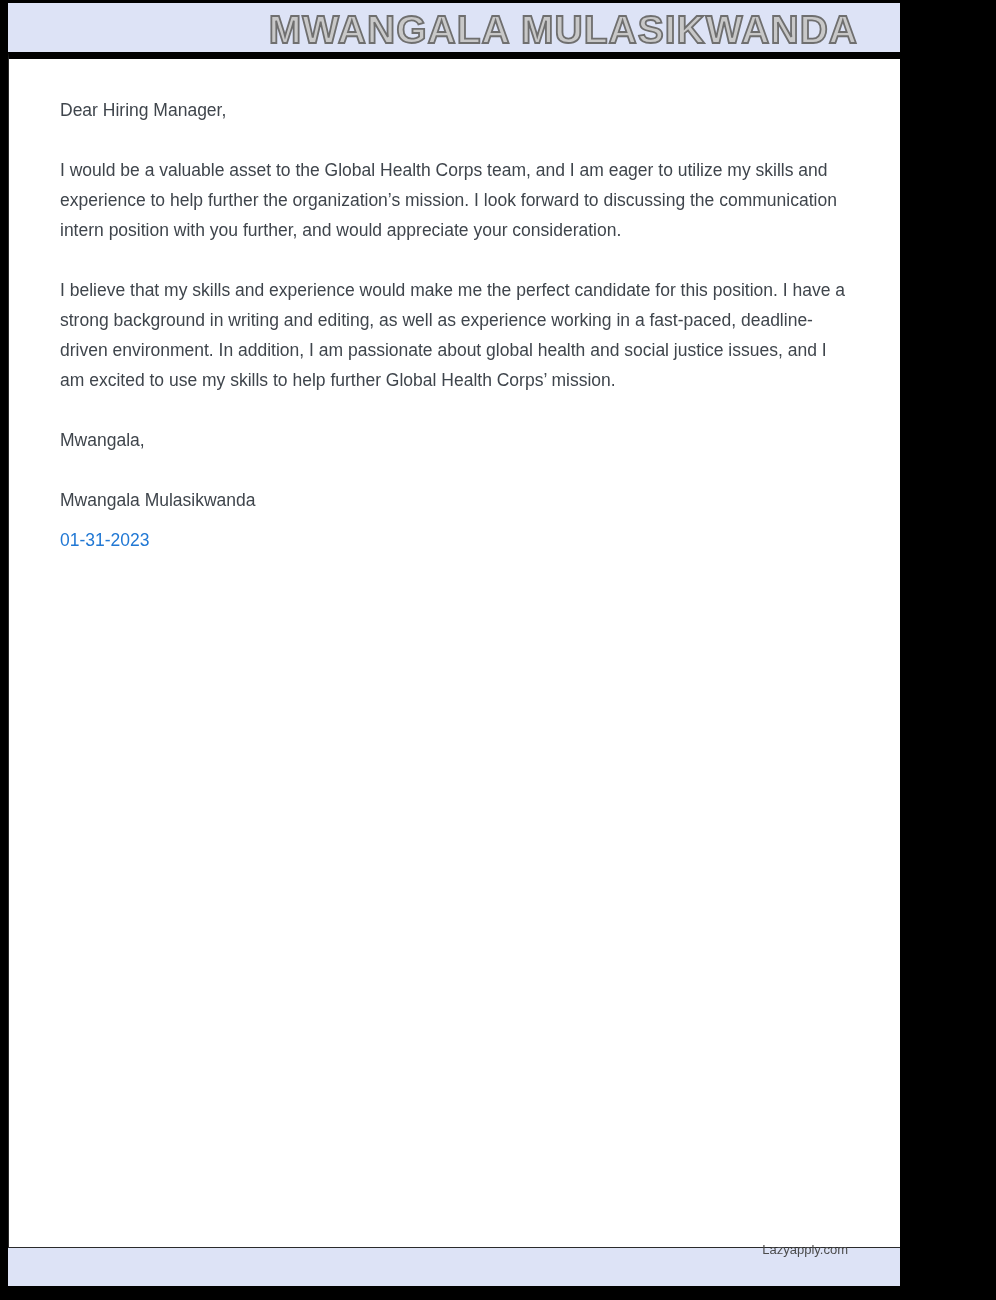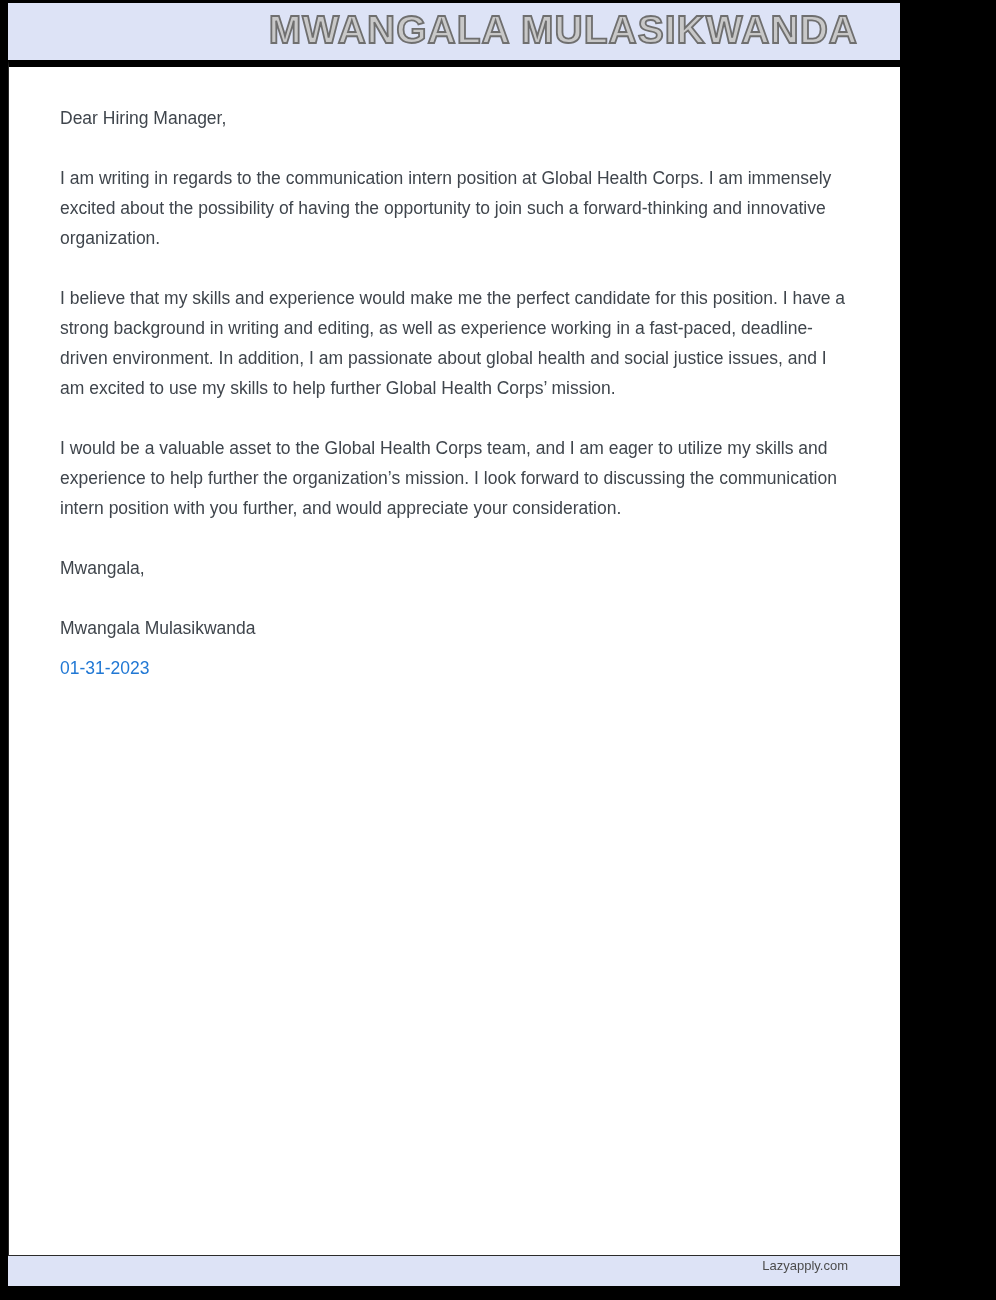--- a/index.html
+++ b/index.html
@@ -36,21 +36,21 @@
     font-weight: 700;
     letter-spacing: 1px;
     color: #c8c8c8;
     -webkit-text-stroke: 1.8px #6f6f6f;
     white-space: nowrap;
   }
   .page {
     box-sizing: border-box;
     width: 901px;
     height: 1196px;
-    margin: 8px auto;
+    margin: 0 auto;
     background: #ffffff;
     border: 1px solid #2b2b2b;
     border-top: 7px solid #000000;
   }
   .content {
     padding: 36px 58px 0 51px;
     color: #3f454c;
     font-size: 17.5px;
     line-height: 30px;
   }
@@ -81,25 +81,24 @@
 
   <header class="letter-header">
     <h1>MWANGALA MULASIKWANDA</h1>
   </header>
 
   <div class="page">
     <div class="content">
 
       <p>Dear Hiring Manager,</p>
 
-      <p>I am writing in regards to the communication intern position at Global Health Corps. I am immensely excited about the possibility of having the opportunity to join such a forward-thinking and innovative organization.</p>
+
+      <p>I would be a valuable asset to the Global Health Corps team, and I am eager to utilize my skills and experience to help further the organization’s mission. I look forward to discussing the communication intern position with you further, and would appreciate your consideration.</p>
 
       <p>I believe that my skills and experience would make me the perfect candidate for this position. I have a strong background in writing and editing, as well as experience working in a fast-paced, deadline-driven environment. In addition, I am passionate about global health and social justice issues, and I am excited to use my skills to help further Global Health Corps’ mission.</p>
-
-      <p>I would be a valuable asset to the Global Health Corps team, and I am eager to utilize my skills and experience to help further the organization’s mission. I look forward to discussing the communication intern position with you further, and would appreciate your consideration.</p>
 
       <p>Mwangala,</p>
 
       <p class="signature">Mwangala Mulasikwanda</p>
 
       <p class="date">01-31-2023</p>
 
     </div>
   </div>
 

